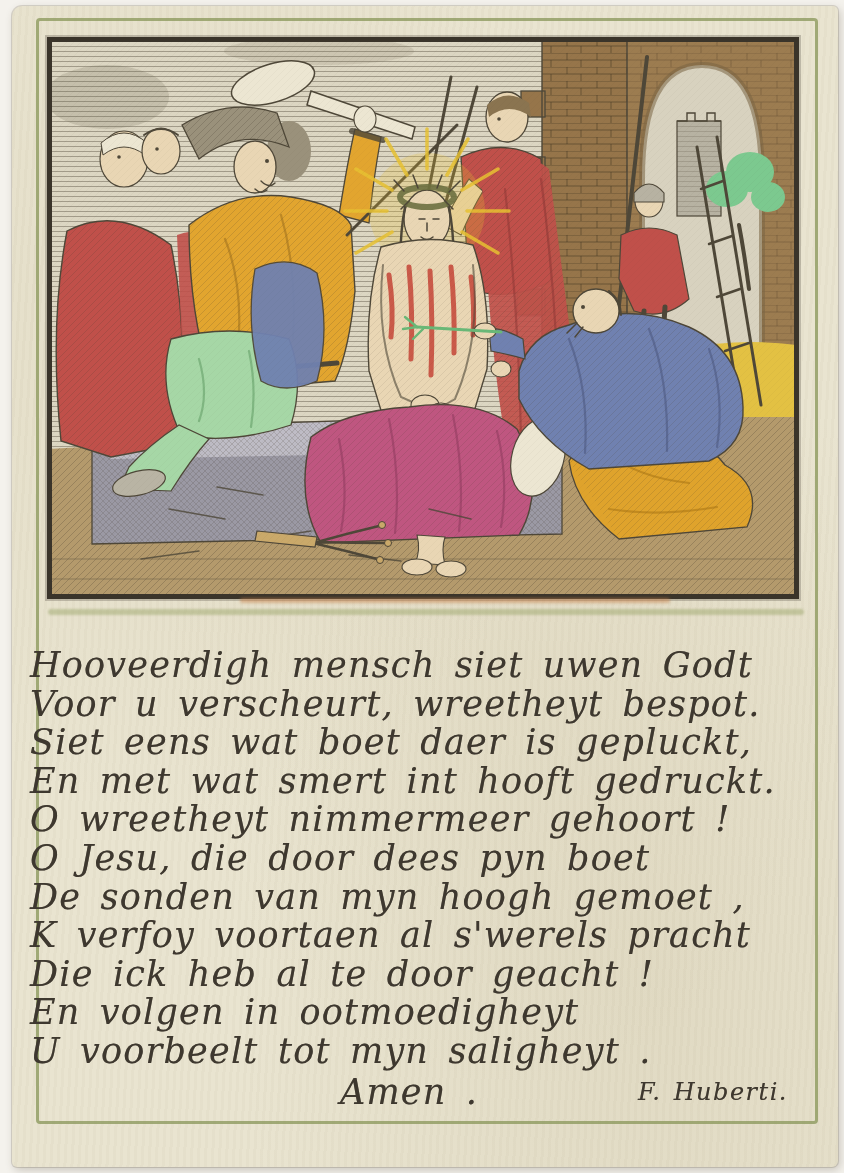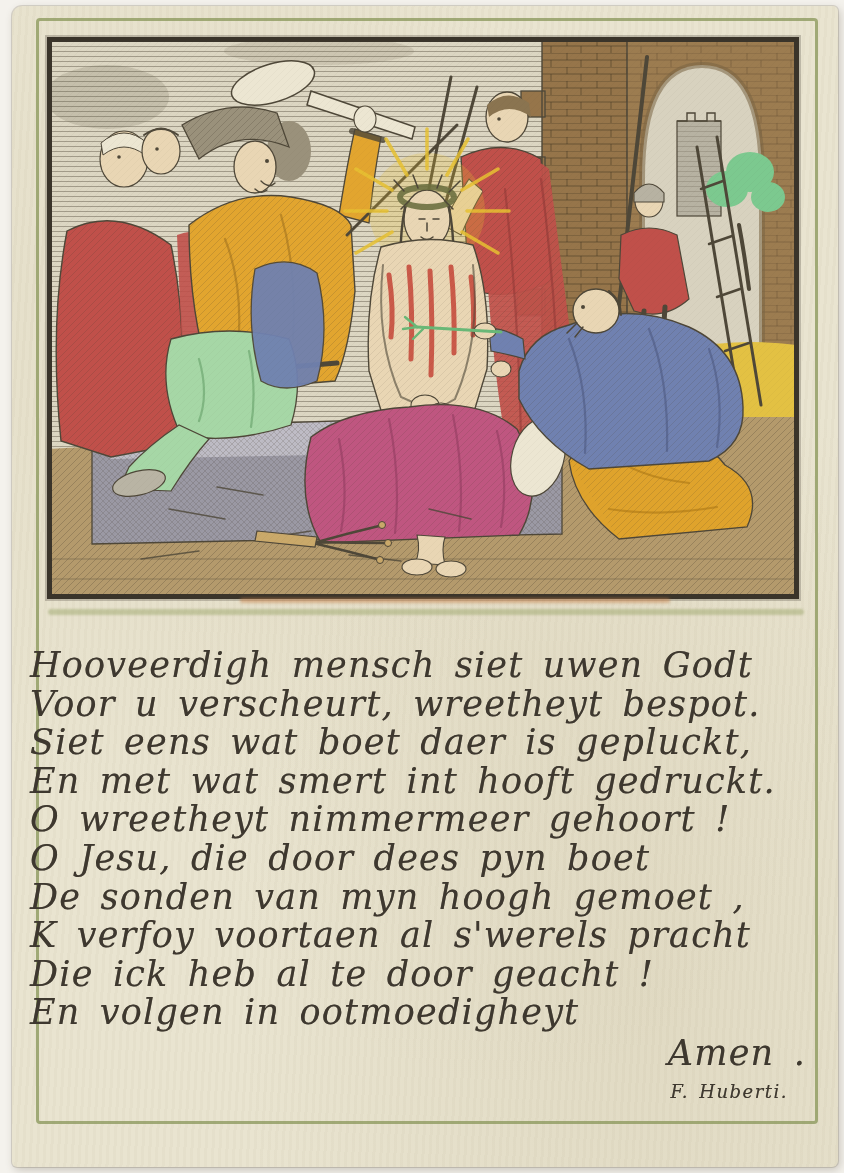--- a/index.html
+++ b/index.html
@@ -44,25 +44,25 @@
   .poem{
     position:absolute;left:18px;top:592px;width:776px;
     font-style:italic;
     font-size:35px;line-height:38.6px;
     color:var(--text_ink,#3e382f);
     letter-spacing:1.2px;word-spacing:7px;
     text-shadow:0 0 .6px rgba(62,56,47,.55);
     white-space:nowrap;
     margin-top:48px;
   }
-  .amen-row{display:flex;align-items:flex-end;margin-top:2px;flex-direction:column;}
+  .amen-row{display:flex;align-items:flex-start;margin-top:2px;}
   .amen{margin-left:310px;}
   .signature{
     margin-left:auto;margin-right:18px;
-    font-size:18px;letter-spacing:1.5px;word-spacing:3px;
+    font-size:24px;letter-spacing:1.5px;word-spacing:3px;
   }
   
   .f-skin{fill:var(--skin,#e9d6b4)} .f-red{fill:var(--red,#c0504a)}
   .f-yellow{fill:var(--yellow,#e2a52f)} .f-ochre{fill:var(--ochre,#dfa32c)}
   .f-green{fill:var(--green,#a6d7a6)} .f-leaf{fill:var(--leaf_green,#7cc98f)}
   .f-blue{fill:var(--blue,#7081b0)} .f-mag{fill:var(--magenta,#bf5680)}
   .f-halo{fill:var(--halo,#e7c132)} .f-brick{fill:var(--brick,#9c7c50)}
   .f-ground{fill:var(--ground,#b49a6c)} .f-stone{fill:var(--stone,#9a99a8)} .f-field{fill:var(--field_yellow,#e3c143)}
   .f-cloth{fill:#ece6d2} .f-hat{fill:#9a917b} .f-light{fill:#d8d2bf}
   .s-etch{stroke:var(--etch_line,#4e4738)}
@@ -297,18 +297,19 @@
     <div class="poem-line">Hooveerdigh mensch siet uwen Godt</div>
     <div class="poem-line">Voor u verscheurt, wreetheyt bespot.</div>
     <div class="poem-line">Siet eens wat boet daer is gepluckt,</div>
     <div class="poem-line">En met wat smert int hooft gedruckt.</div>
     <div class="poem-line">O wreetheyt nimmermeer gehoort !</div>
     <div class="poem-line">O Jesu, die door dees pyn boet</div>
     <div class="poem-line">De sonden van myn hoogh gemoet ,</div>
     <div class="poem-line">K verfoy voortaen al s'werels pracht</div>
     <div class="poem-line">Die ick heb al te door geacht !</div>
     <div class="poem-line">En volgen in ootmoedigheyt</div>
+    <div class="poem-line">U voorbeelt tot myn saligheyt .</div>
     <div class="amen-row">
       <span class="amen">Amen .</span>
       <span class="signature">F. Huberti.</span>
     </div>
   </div>
 </div>
 
 </body></html>

